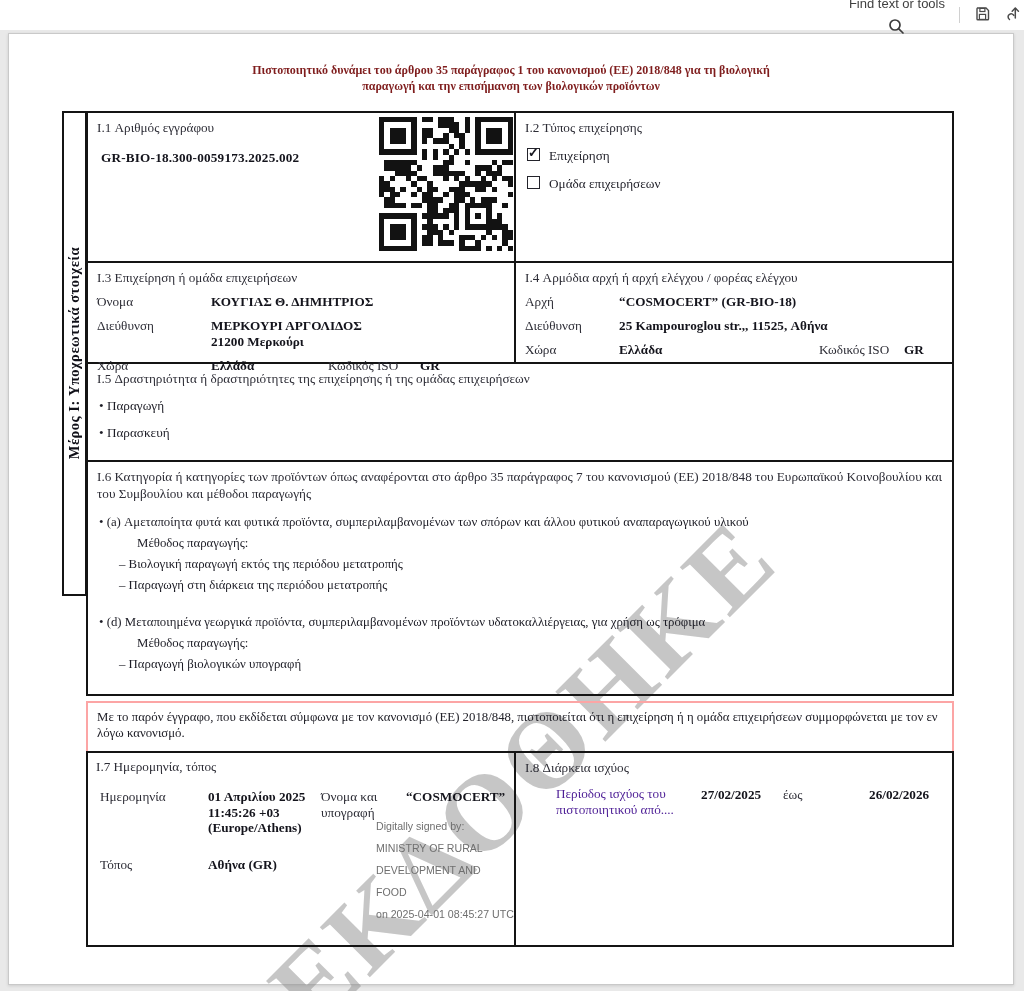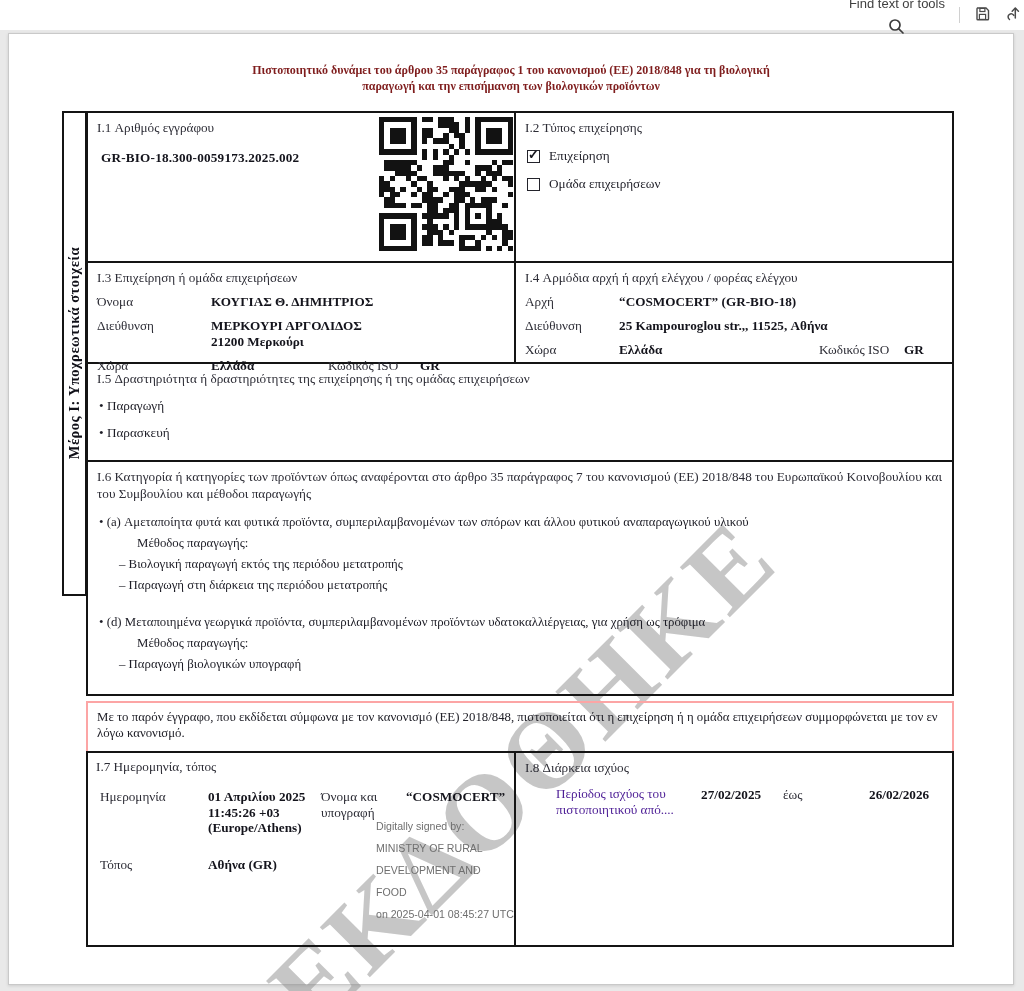--- a/index.html
+++ b/index.html
@@ -59,21 +59,21 @@
   .full { width:100%; }
 
   .sec-label { font-size:13.2px; color:#2d2d36; }
   .bold-val { font-weight:bold; color:#14141c; font-size:13.2px; }
 
   
   .doc-number { margin:14px 0 0 4px; letter-spacing:.2px; }
   .qr { position:absolute; left:291px; top:4px; width:134px; height:134px; background:#fff; }
 
   
-  .cb-row { display:flex; align-items:center; gap:9px; margin:12px 0 0 2px; font-size:13.2px; color:#1d1d26; }
+  .cb-row { display:flex; gap:9px; margin:12px 0 0 2px; font-size:13.2px; color:#1d1d26; }
   .cb { width:13px; height:13px; border:1.6px solid #23232b; position:relative; background:#fff; flex:0 0 auto; }
   .cb.checked::after { content:"✓"; position:absolute; left:0px; top:-4px; font-size:13px; font-weight:bold; color:#17171f; }
 
   
   .kv { display:flex; margin-top:8px; font-size:13.2px; }
   .kv .k { color:#2d2d36; flex:0 0 auto; }
   .kv .v { font-weight:bold; color:#14141c; }
   .i3 .k1 { width:114px; } .i3 .v1 { width:117px; } .i3 .k2 { width:92px; }
   .i4 .k1 { width:94px; }  .i4 .v1 { width:200px; } .i4 .k2 { width:85px; }
 

